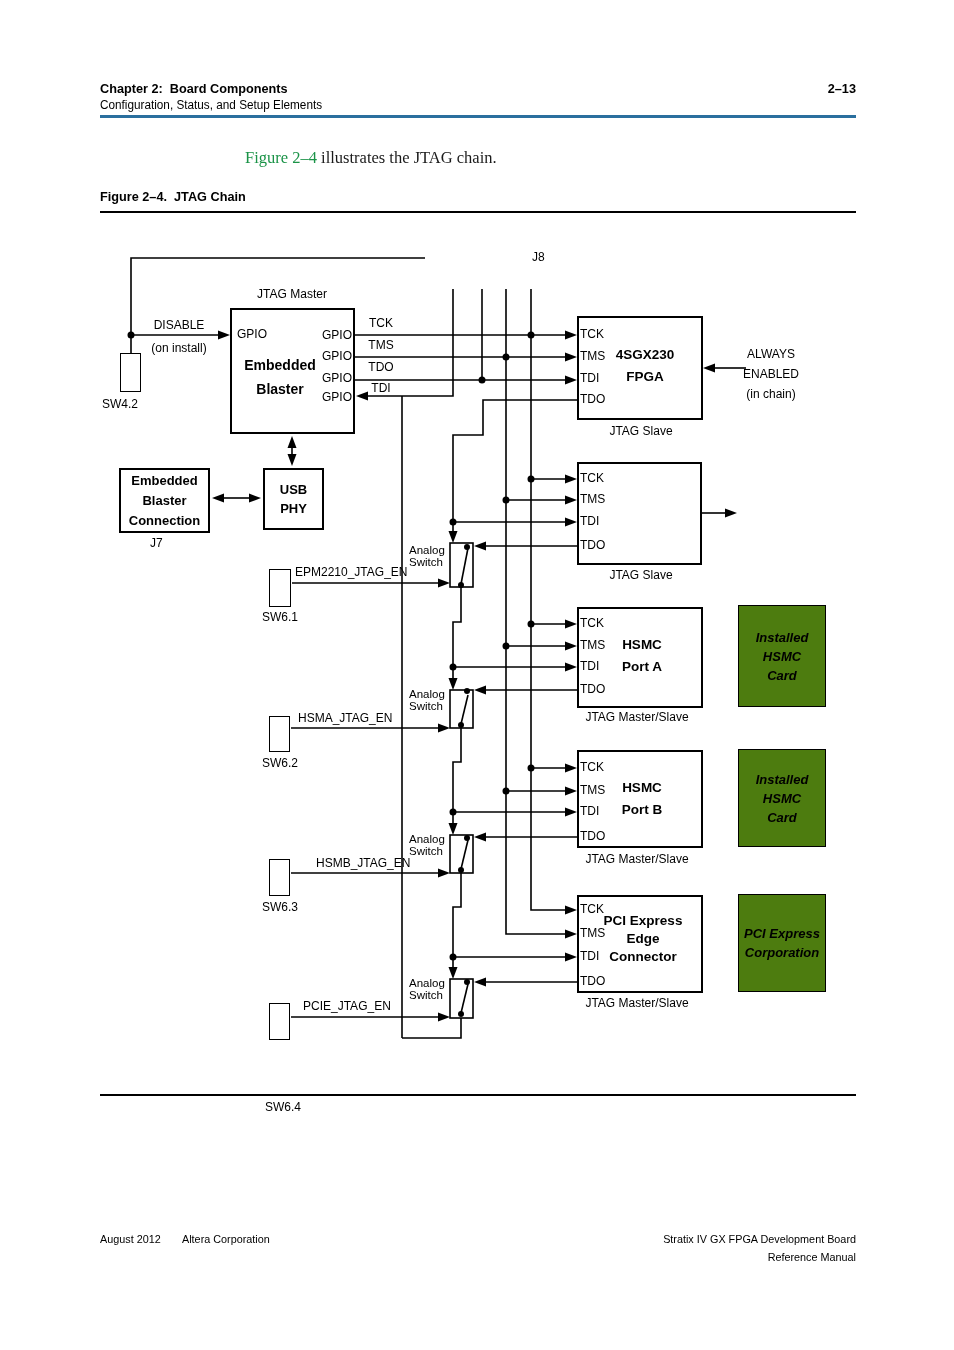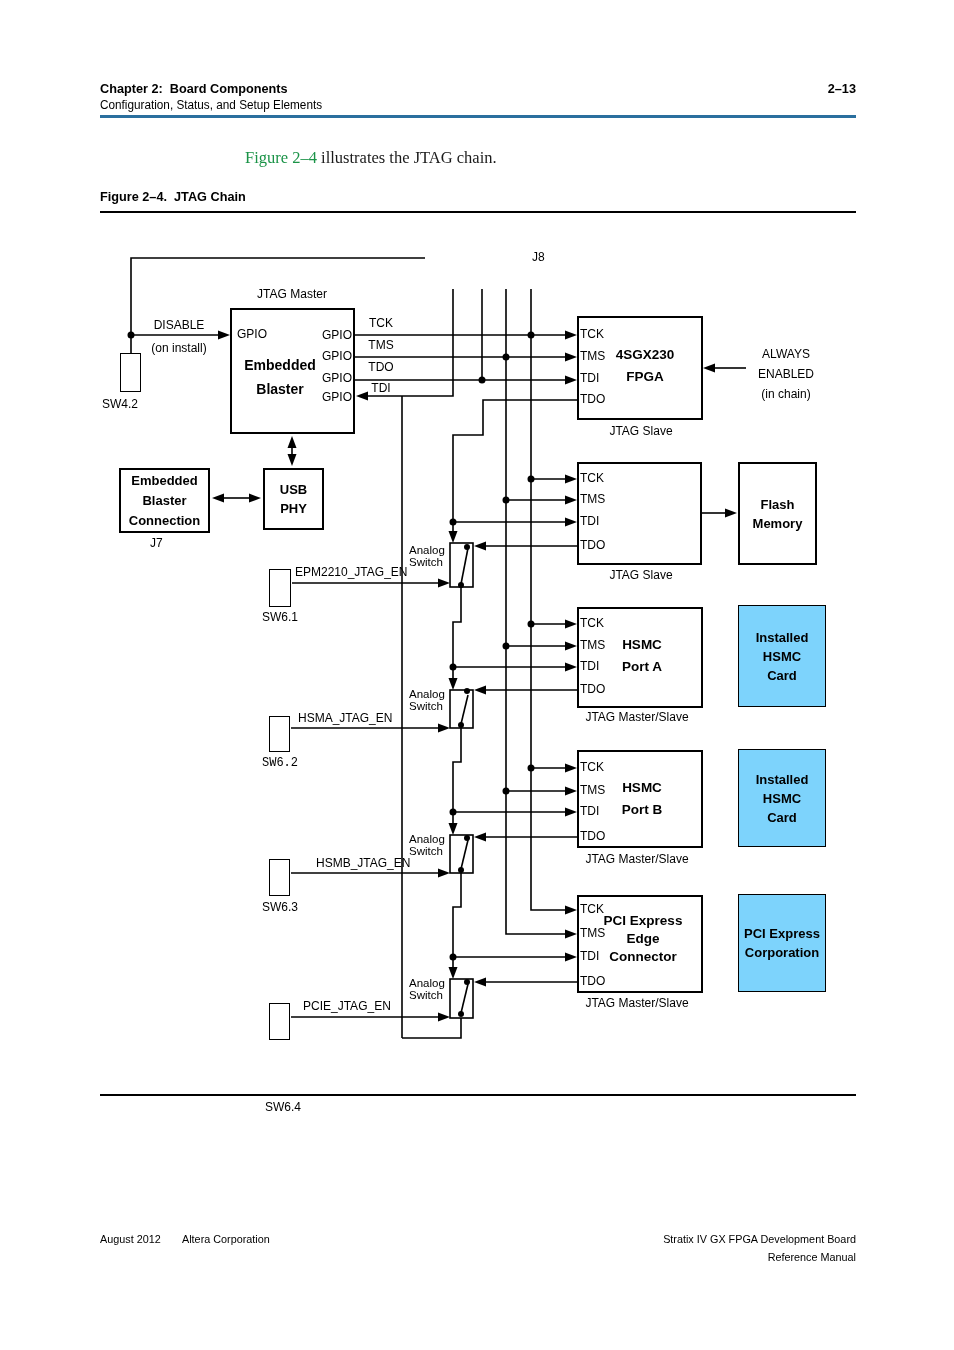--- a/index.html
+++ b/index.html
@@ -14,21 +14,21 @@
   .rule-blue{left:100px;top:115px;width:756px;height:3px;background:#2a6f9e;}
   .intro{left:245px;top:148px;font-size:16.5px;font-family:"Liberation Serif",serif;color:#1a1a1a;}
   .intro .link{color:#1a9347;}
   .fig-caption{left:100px;top:189px;font-size:13.5px;font-weight:bold;white-space:pre;}
   .rule-thin{left:100px;top:211px;width:756px;height:2px;background:#000;}
   .rule-bottom{left:100px;top:1094px;width:756px;height:2px;background:#000;}
   .ftr{font-size:11.5px;}
   .box{position:absolute;border:2px solid #000;background:#fff;display:flex;flex-direction:column;
        align-items:center;justify-content:center;font-weight:bold;font-size:13px;line-height:19px;
        text-align:center;z-index:2;box-sizing:content-box;}
-  .box.gray{background:#7dd3fc;border-width:1.5px;}
+  .box.gray{background:#4d7c0f;border-width:1.5px;font-style:italic;}
   .swbox{position:absolute;border:1.5px solid #000;background:#fff;z-index:2;}
   .lbl{position:absolute;font-size:12px;line-height:13px;z-index:3;}
   .pin{position:absolute;font-size:12px;z-index:3;}
   .ttl{position:absolute;font-weight:bold;font-size:13.5px;text-align:center;z-index:3;}
   .ctr{text-align:center;}
   .small{font-size:11.5px;line-height:11.5px;}
   svg.wires{position:absolute;left:0;top:0;z-index:1;}
 </style>
 </head>
 <body>
@@ -203,36 +203,32 @@
   <div class="box" style="left:577px;top:316px;width:122px;height:100px;"></div>
   <div class="pin" style="left:580px;top:327px;">TCK</div>
   <div class="pin" style="left:580px;top:349px;">TMS</div>
   <div class="pin" style="left:580px;top:371px;">TDI</div>
   <div class="pin" style="left:580px;top:392px;">TDO</div>
   <div class="ttl" style="left:600px;top:344px;width:90px;line-height:22px;">
     <div>4SGX230</div>
     <div>FPGA</div>
   </div>
   <div class="lbl ctr" style="left:581px;top:425px;width:120px;">JTAG Slave</div>
-  <div class="lbl ctr" style="left:746px;top:344px;width:80px;line-height:20px;text-align:center;">
+  <div class="lbl ctr" style="left:731px;top:344px;width:80px;line-height:20px;text-align:center;">
     <div>ALWAYS</div>
     <div>ENABLED</div>
     <div>(in chain)</div>
   </div>
 
   <div class="box" style="left:577px;top:462px;width:121px;height:99px;"></div>
   <div class="pin" style="left:580px;top:471px;">TCK</div>
   <div class="pin" style="left:580px;top:492px;">TMS</div>
   <div class="pin" style="left:580px;top:514px;">TDI</div>
   <div class="pin" style="left:580px;top:538px;">TDO</div>
   <div class="lbl ctr" style="left:581px;top:569px;width:120px;">JTAG Slave</div>
-  <div class="box" style="left:738px;top:462px;width:75px;height:99px;">
-    <div>Flash</div>
-    <div>Memory</div>
-  </div>
   <div class="lbl small" style="left:409px;top:545px;">
     <div>Analog</div>
     <div>Switch</div>
   </div>
   <div class="swbox" style="left:269px;top:569px;width:20px;height:36px;"></div>
   <div class="lbl" style="left:262px;top:611px;">SW6.1</div>
   <div class="lbl" style="left:295px;top:566px;">EPM2210_JTAG_EN</div>
 
   <div class="box" style="left:577px;top:607px;width:122px;height:97px;"></div>
   <div class="pin" style="left:580px;top:616px;">TCK</div>
@@ -247,21 +243,21 @@
   <div class="box gray" style="left:738px;top:605px;width:86px;height:100px;">
     <div>Installed</div>
     <div>HSMC</div>
     <div>Card</div>
   </div>
   <div class="lbl small" style="left:409px;top:689px;">
     <div>Analog</div>
     <div>Switch</div>
   </div>
   <div class="swbox" style="left:269px;top:716px;width:19px;height:34px;"></div>
-  <div class="lbl" style="left:262px;top:757px;font-family:Liberation Mono, monospace;">SW6.2</div>
+  <div class="lbl" style="left:262px;top:757px;">SW6.2</div>
   <div class="lbl" style="left:298px;top:712px;">HSMA_JTAG_EN</div>
 
   <div class="box" style="left:577px;top:750px;width:122px;height:94px;"></div>
   <div class="pin" style="left:580px;top:760px;">TCK</div>
   <div class="pin" style="left:580px;top:783px;">TMS</div>
   <div class="pin" style="left:580px;top:804px;">TDI</div>
   <div class="pin" style="left:580px;top:829px;">TDO</div>
   <div class="ttl" style="left:597px;top:777px;width:90px;line-height:22px;">
     <div>HSMC</div>
     <div>Port B</div>

